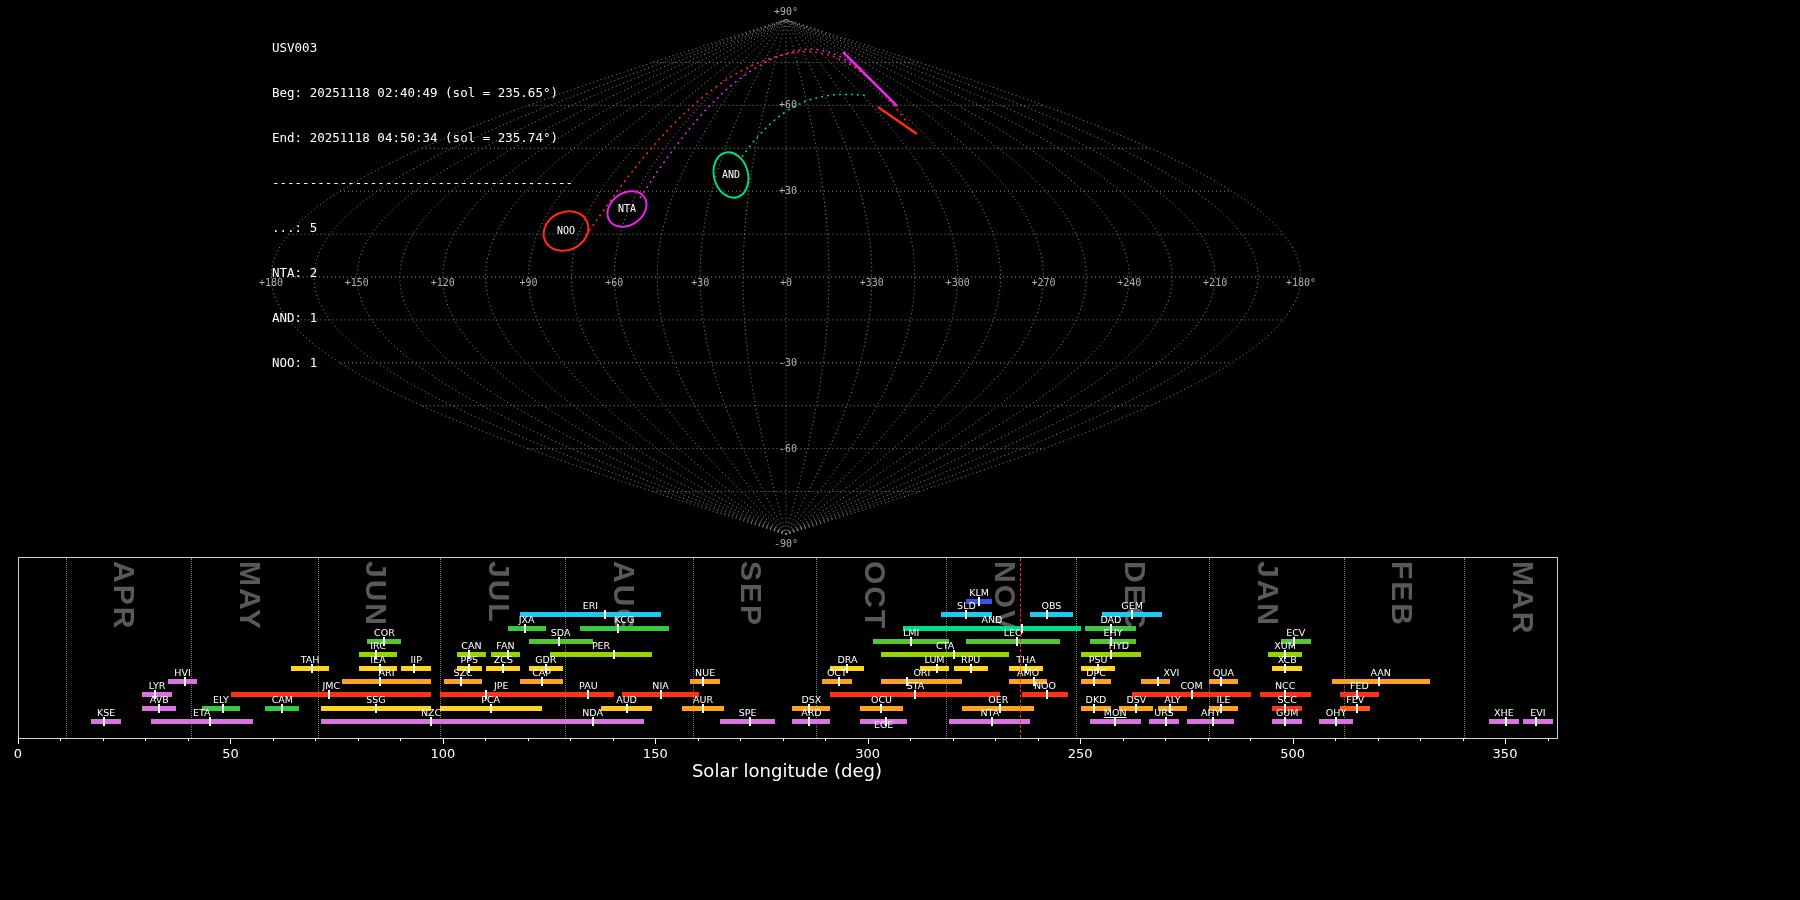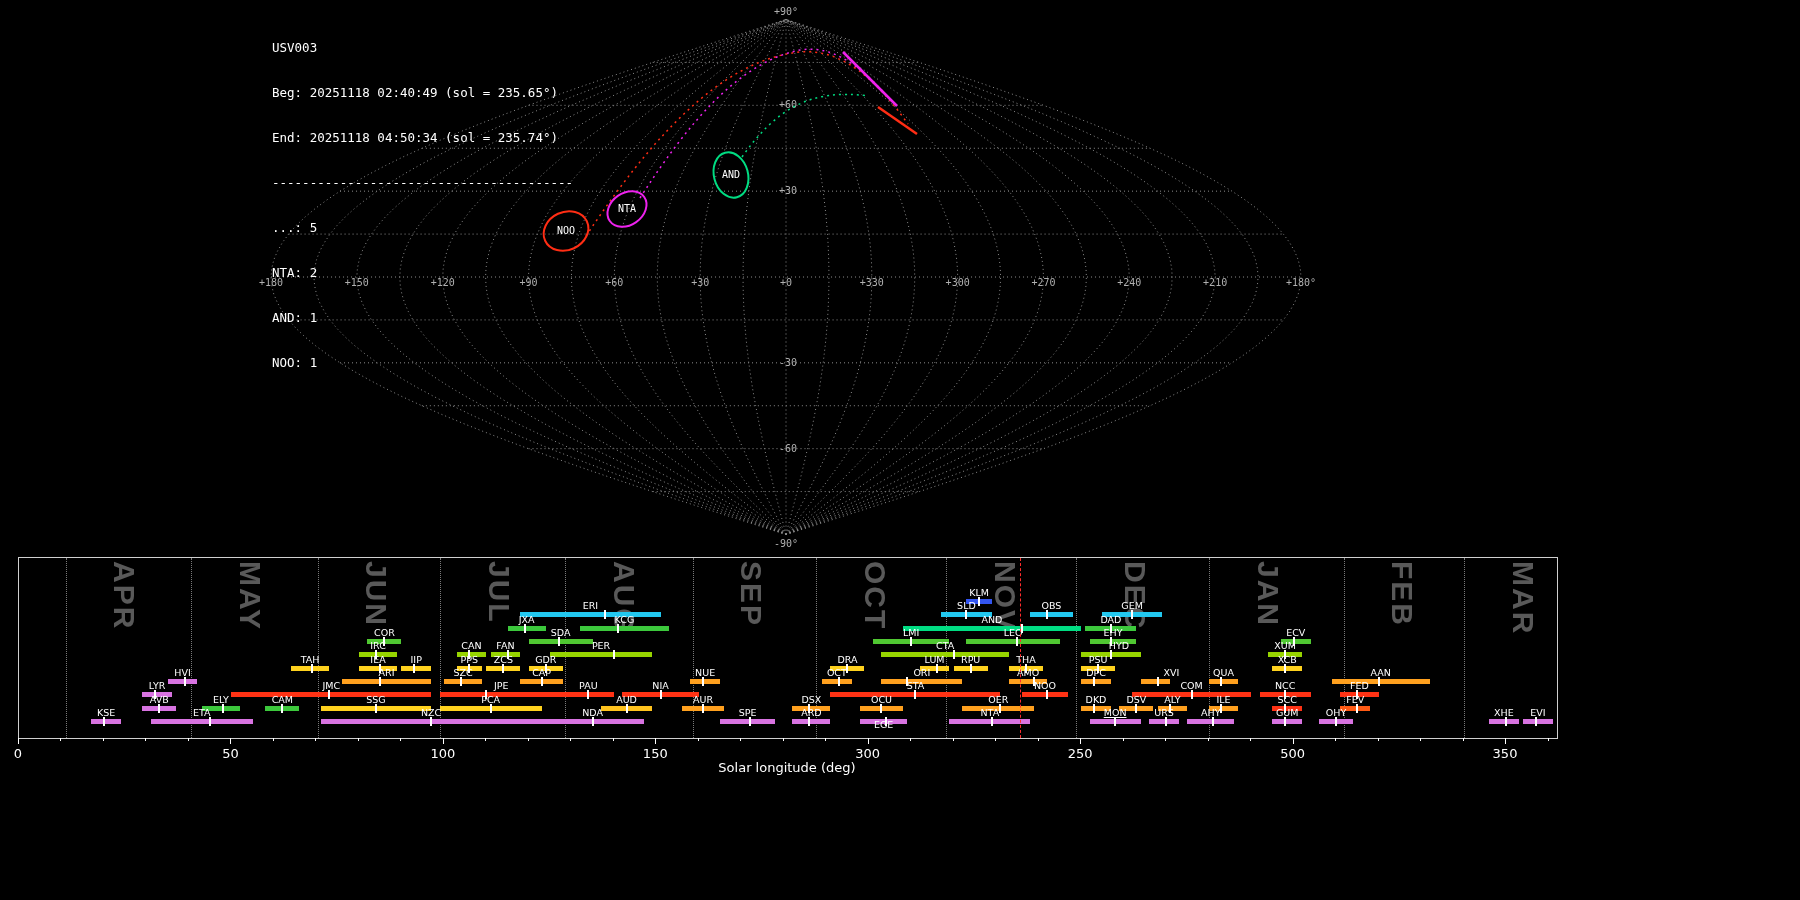--- a/index.html
+++ b/index.html
@@ -10,21 +10,21 @@
   .mline{position:absolute;top:0;bottom:0;width:0;border-left:1px dotted #7a7a7a;}
   .mlabel{position:absolute;top:3px;writing-mode:vertical-rl;font-family:"Liberation Sans",sans-serif;font-weight:bold;font-size:30px;color:#595959;letter-spacing:2px;}
   .bar{position:absolute;height:5px;}
   .peak{position:absolute;width:2px;height:9px;background:#fff;}
   .slabel{position:absolute;transform:translateX(-50%);font-size:9.5px;color:#fff;white-space:nowrap;font-family:"DejaVu Sans",sans-serif;}
   .nowline{position:absolute;top:0;bottom:0;width:0;border-left:1px dashed #ff2d2d;}
   #axis{position:absolute;left:18px;top:738px;width:1538px;height:34px;}
   .tick-major{position:absolute;top:0;width:1px;height:6px;background:#fff;}
   .tick-minor{position:absolute;top:0;width:1px;height:3px;background:#fff;}
   .ticklabel{position:absolute;top:8px;transform:translateX(-50%);font-size:13px;color:#fff;}
-  #xlabel{position:absolute;left:18px;top:760px;width:1538px;text-align:center;font-size:13px;color:#fff;}
+  #xlabel{position:absolute;left:18px;top:760px;width:1538px;text-align:center;font-size:18px;color:#fff;}
 </style>
 </head>
 <body>
 
 <svg id="sky" width="1800" height="556">
     <line x1="652.7133681531038" y1="491.57500000000005" x2="919.2866318468962" y2="491.57500000000005" stroke="#8c8c8c" stroke-width="1" stroke-dasharray="1 3"></line>
     <line x1="528.51" y1="448.66" x2="1043.49" y2="448.66" stroke="#8c8c8c" stroke-width="1" stroke-dasharray="1 3"></line>
     <line x1="421.8541498245517" y1="405.745" x2="1150.1458501754482" y2="405.745" stroke="#8c8c8c" stroke-width="1" stroke-dasharray="1 3"></line>
     <line x1="340.01423755908974" y1="362.83000000000004" x2="1231.9857624409103" y2="362.83000000000004" stroke="#8c8c8c" stroke-width="1" stroke-dasharray="1 3"></line>
     <line x1="288.56751797765554" y1="319.915" x2="1283.4324820223444" y2="319.915" stroke="#8c8c8c" stroke-width="1" stroke-dasharray="1 3"></line>

